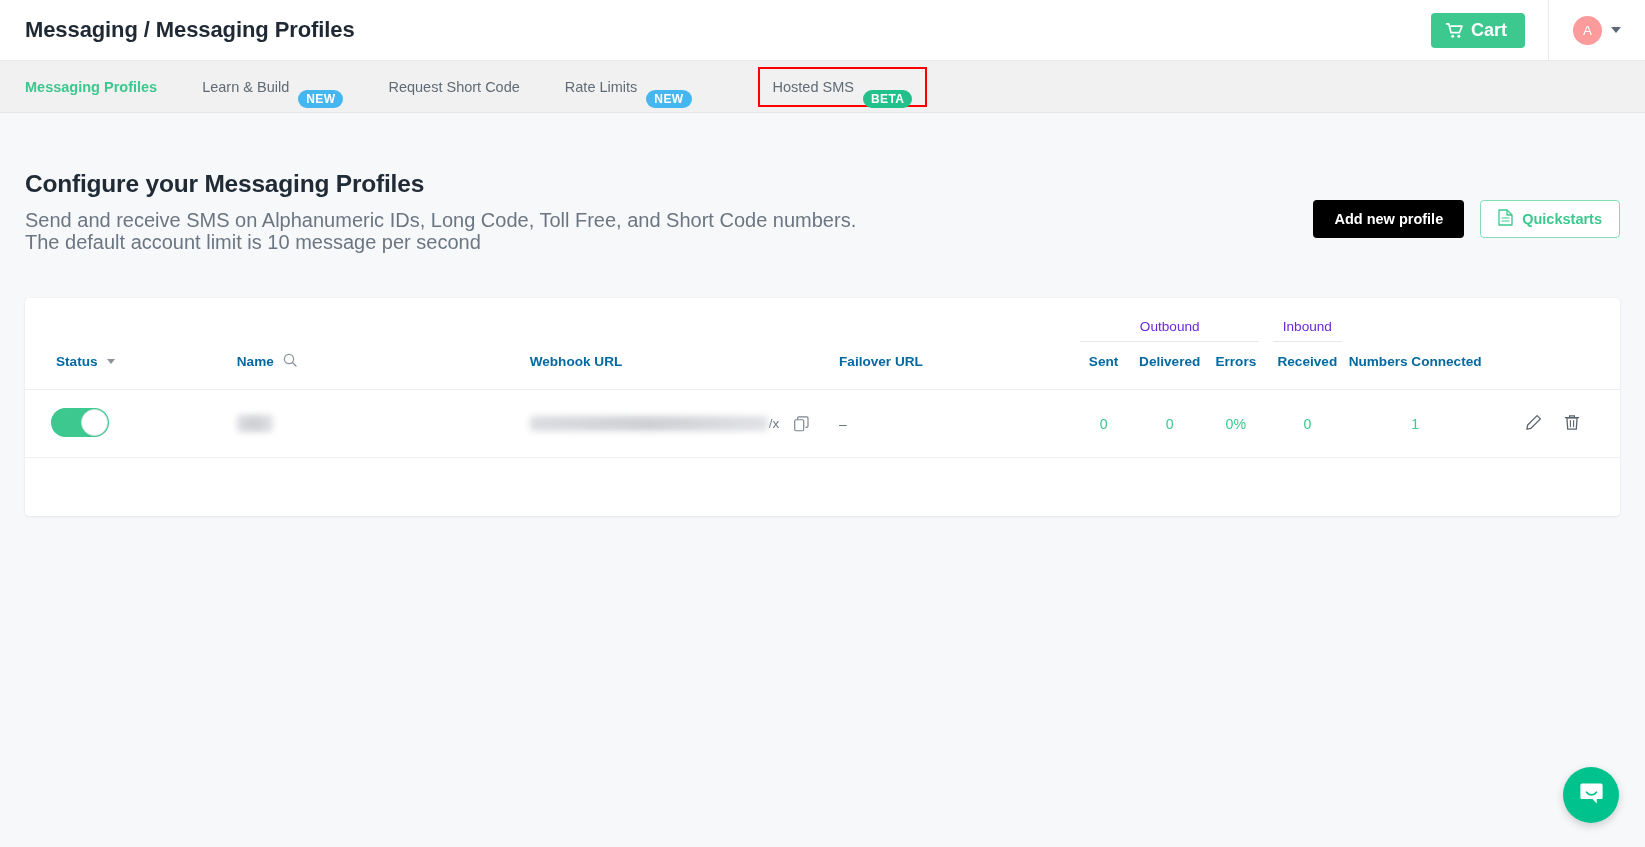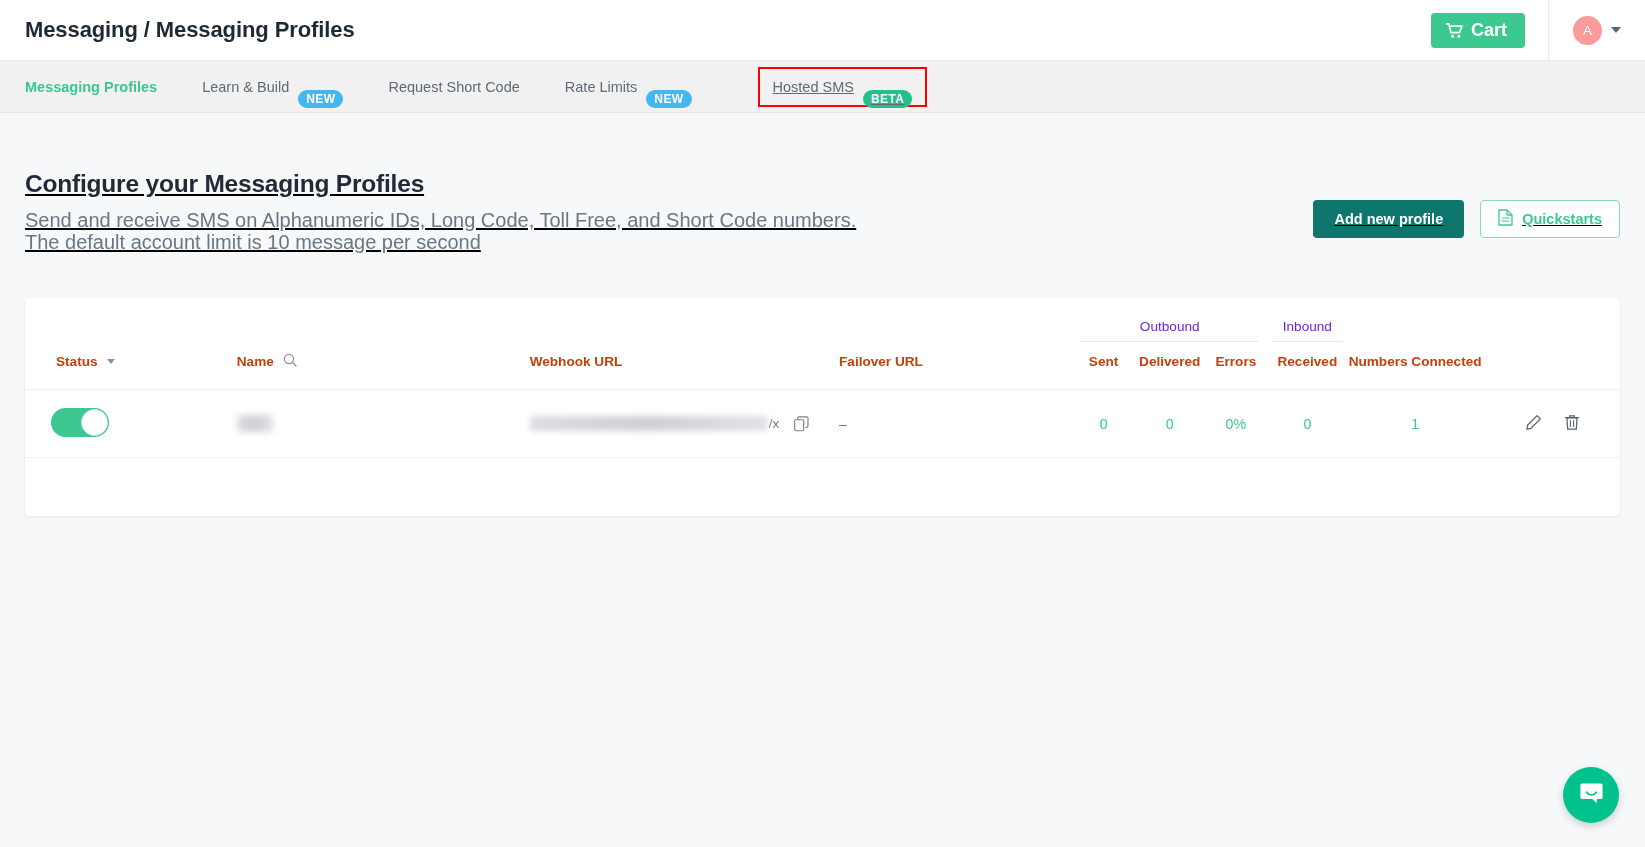--- a/index.html
+++ b/index.html
@@ -96,21 +96,20 @@
     cursor: pointer;
     padding: 9px 0;
     margin-right: 45px;
     white-space: nowrap;
   }
   .tab.active { color: #3cc88f; font-weight: bold; }
   .tab.boxed {
     border: 2px solid #ff0000;
     padding: 9px 13px;
     margin-left: 21px;
-    text-decoration: underline;
   }
   .badge {
     display: inline-block;
     border-radius: 9px;
     color: #ffffff;
     font-size: 12px;
     font-weight: bold;
     letter-spacing: 0.4px;
     padding: 3px 8px 3px 8px;
     line-height: 1;
@@ -119,42 +118,41 @@
   }
   .badge.new  { background: #45b7f0; }
   .badge.beta { background: #22c08b; }
 
   
   .main { padding: 0 25px; position: relative; }
   .page-head {
     display: flex;
     align-items: flex-start;
     padding-top: 57px;
-    text-decoration: underline;
   }
   .page-title {
     font-size: 24.5px;
     font-weight: bold;
     color: #212b36;
     letter-spacing: -0.2px;
     margin-bottom: 12px;
   }
   .page-sub {
     font-size: 20px;
     color: #6b7682;
     line-height: 21.5px;
   }
   .head-actions {
     margin-left: auto;
     display: flex;
     gap: 16px;
     padding-top: 30px;
   }
   .btn-primary {
-    background: #0f766e;
+    background: #000000;
     color: #ffffff;
     border: none;
     border-radius: 4px;
     height: 38px;
     padding: 0 21px;
     font-size: 14.5px;
     font-weight: bold;
     cursor: pointer;
     font-family: "Liberation Sans", sans-serif;
   }
@@ -199,21 +197,21 @@
   }
   .grp-label {
     display: inline-block;
     padding-bottom: 7px;
     border-bottom: 1px solid #e6e8eb;
     width: 90%;
   }
   .hdr-row th {
     font-size: 13.6px;
     font-weight: bold;
-    color: #c2410c;
+    color: #0369a1;
     padding: 11px 0 19px 0;
     text-align: center;
     vertical-align: middle;
     border-bottom: 1px solid #eceef0;
   }
   .hdr-row th.left { text-align: left; }
   .th-flex { display: flex; align-items: center; gap: 9px; }
   .caret-down {
     width: 0; height: 0;
     border-left: 4.5px solid transparent;

